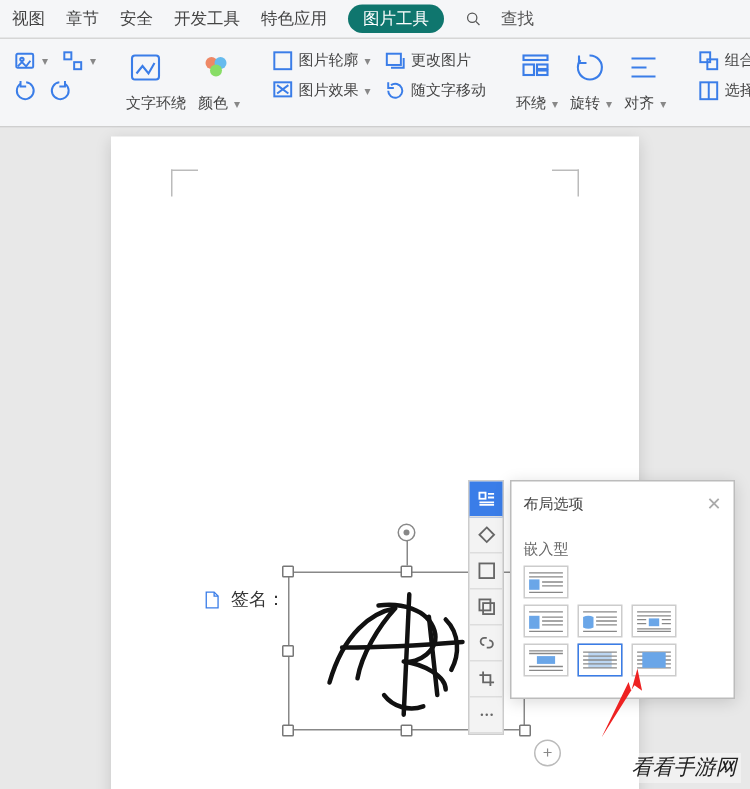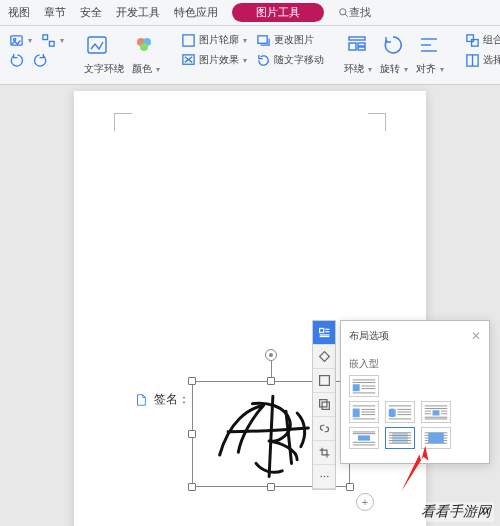--- a/index.html
+++ b/index.html
@@ -1,22 +1,22 @@
 <!DOCTYPE html>
 <html><head>
 <meta charset="utf-8">
 <style>
   * { box-sizing: border-box; margin: 0; padding: 0; font-family: "Microsoft YaHei", Arial, sans-serif; }
   body { width: 500px; height: 526px; background: #e8e8e8; overflow: hidden; position: relative; }
 
   
   .menubar { background: #f5f6f8; border-bottom: 1px solid #d6d6d6; height: 26px; display: flex; align-items: center; padding: 0 8px; font-size: 11px; color: #444; gap: 14px; }
   .menu-item { cursor: pointer; }
-  .menu-badge { background: #be185d; color: #fff; padding: 2px 24px; border-radius: 10px; font-size: 11px; }
-  .menu-find { display: flex; align-items: center; gap: 0; color: #555; }
+  .menu-badge { background: #0f766e; color: #fff; padding: 2px 10px; border-radius: 10px; font-size: 11px; }
+  .menu-find { display: flex; align-items: center; gap: 13px; color: #555; }
   .menu-find svg { width: 11px; height: 11px; stroke: #555; }
 
   
   .ribbon { background: #f5f6f8; border-bottom: 1px solid #cfcfcf; padding: 6px 8px 8px 8px; display: flex; align-items: flex-start; gap: 8px; font-size: 10px; color: #444; }
   .rgroup { display: flex; flex-direction: column; gap: 4px; }
   .rrow { display: flex; align-items: center; gap: 8px; }
   .rbtn { display: flex; align-items: center; gap: 3px; cursor: pointer; white-space: nowrap; }
   .rbtn .ico { width: 16px; height: 16px; display: flex; align-items: center; justify-content: center; color: #3a7de8; }
   .rbtn .ico svg { width: 15px; height: 15px; stroke: #3a7de8; fill: none; stroke-width: 1.4; }
   .big-ico .ico { width: 26px; height: 26px; }
@@ -55,23 +55,23 @@
 
   
   .sidetools { position:absolute; left:312px; top:320px; width:24px; background:#f3f3f3; border:1px solid #ccc; display:flex; flex-direction:column; }
   .sidetools .sbtn { width:100%; height:24px; display:flex; align-items:center; justify-content:center; border-bottom:1px solid #ddd; cursor:pointer; }
   .sidetools .sbtn.active { background:#3a7de8; }
   .sidetools .sbtn.active svg { stroke:#fff; }
   .sidetools .sbtn svg { width:13px; height:13px; stroke:#666; fill:none; stroke-width:1.5; }
 
   
   .popup { position:absolute; left:340px; top:320px; width:150px; background:#fff; border:1px solid #bcbcbc; box-shadow:0 2px 10px rgba(0,0,0,.15); padding:8px 8px 10px 8px; font-size:10px; color:#444; }
-  .popup-head { display:flex; justify-content:space-between; align-items:center; margin-bottom:14px;gap:40px; }
+  .popup-head { display:flex; justify-content:space-between; align-items:center; margin-bottom:4px;gap:40px; }
   .popup-head .close { color:#aaa; cursor:pointer; font-size:12px; }
-  .sect-label { font-size:10px; color:#666; margin:4px 0 4px 0;font-family:Liberation Mono, monospace; }
+  .sect-label { font-size:10px; color:#666; margin:16px 0 4px 0;font-family:Liberation Mono, monospace; }
   .opt-row { display:flex; gap:6px; flex-wrap:wrap; margin-bottom:4px; }
   .opt { width:30px; height:22px; border:1px solid #ccc; background:#fff; display:flex; align-items:center; justify-content:center; cursor:pointer; position:relative; }
   .opt svg { width:26px; height:18px; }
   .opt.selected::after { content:""; position:absolute; inset:-1px; border:1px solid #3a7de8; }
   .radio-row { display:flex; align-items:center; gap:4px; margin-top:6px; }
   .radio-dot { width:10px; height:10px; border:1px solid #888; border-radius:50%; position:relative; }
   .radio-dot.on::after { content:""; position:absolute; inset:2px; border-radius:50%; background:#3a7de8; }
 
   
   .red-arrow { position:absolute; left:390px; top:454px; transform:rotate(-35deg); }

